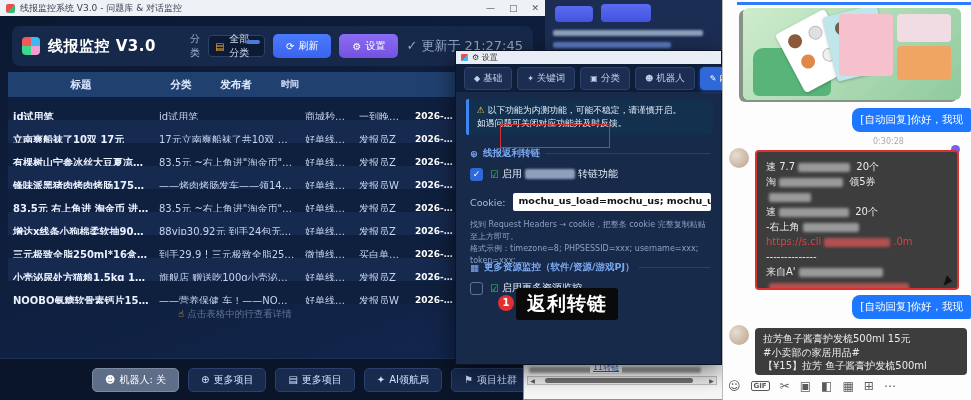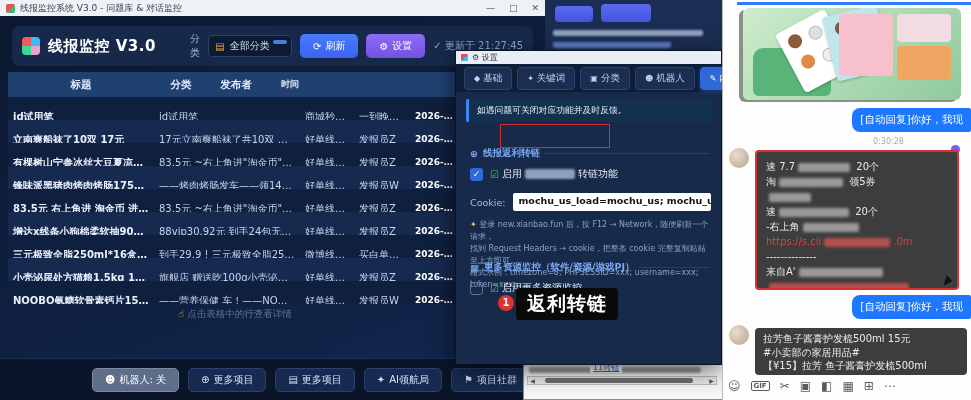--- a/index.html
+++ b/index.html
@@ -23,21 +23,21 @@
   #app-title { color:#fff; font-weight:bold; font-size:15px; letter-spacing:.5px; white-space:nowrap; }
   #cat-label { margin-left:26px; color:#9fb3d9; font-size:10px; }
   #cat-select { width:148px; height:22px; background:#0d1a33; border:1px solid #2c4166;
     border-radius:4px; color:#d0def5; font-size:10px; display:flex; align-items:center;
     padding:0 6px; gap:5px; position:relative; }
   #cat-select .dash { position:absolute; right:4px; top:4px; width:14px; height:4px; background:#4a7bd8; border-radius:2px; }
   .hbtn { height:24px; border-radius:5px; color:#fff; font-size:10px; display:flex;
     align-items:center; justify-content:center; padding:0 13px; gap:4px; white-space:nowrap; }
   #refresh-btn { background:linear-gradient(180deg,#4a7bfd,#3b63f0); }
   #settings-btn { background:linear-gradient(180deg,#8b6cf5,#7452e0); }
-  #updated-text { color:#8fa6c8; font-size:10px; white-space:nowrap; }
+  #updated-text { color:#8fa6c8; font-size:13px; white-space:nowrap; }
 
   #listing-table { left:8px; top:72px; width:454px; }
   .tr { display:flex; width:100%; }
   .th { background:#20406f; color:#dfe9ff; font-weight:bold; font-size:10.5px; height:25px; }
   .td-row { height:23px; color:#c6d4ee; font-size:10px; }
   .td-row:nth-child(odd){ background:#0f1f3e; }
   .td-row:nth-child(even){ background:#16294e; }
   .cell { display:flex; align-items:center; padding:8px 5px; overflow:hidden;
     white-space:nowrap; text-overflow:ellipsis; }
   .c0{width:146px; font-weight:bold; color:#eaf1ff;} .c1{width:146px;} .c2{width:54px;}
@@ -322,20 +322,21 @@
         <span class="ti">☻</span>
         <span>机器人</span>
       </span>
       <span class="dtab active">
         <span class="ti">✎</span>
         <span>内测</span>
       </span>
     </div>
 
   <div id="dlg-warning" class="abs">
+    <div><span class="warn">⚠ </span><span>以下功能为内测功能，可能不稳定，请谨慎开启。</span></div>
     <div>如遇问题可关闭对应功能并及时反馈。</div>
   </div>
 
   <div id="sec1" class="abs section-h">
     <span>⊕</span>
     <span>线报返利转链</span>
     <span class="rule"></span>
   </div>
   <div id="enable-row1" class="abs">
     <span class="chk on">✓</span>
@@ -344,21 +345,20 @@
       <span>启用</span>
       <span class="blurbar" style="width:50px;height:10px;"></span>
       <span>转链功能</span>
     </span>
   </div>
   <div id="cookie-row" class="abs">
     <span id="cookie-label">Cookie:</span>
     <span id="cookie-field">mochu_us_load=mochu_us; mochu_us_notice</span>
   </div>
   <div id="dlg-tips" class="abs">
-    <div><span class="bulb">✦ </span><span>登录 new.xianbao.fun 后，按 F12 → Network，随便刷新一个请求，</span></div>
     <div>找到 Request Headers → cookie，把整条 cookie 完整复制粘贴至上方即可。</div>
     <div>格式示例：timezone=8; PHPSESSID=xxx; username=xxx; token=xxx; ...</div>
   </div>
 
   <div id="sec2" class="abs section-h">
     <span>▦</span>
     <span>更多资源监控（软件/资源/游戏PJ）</span>
     <span class="rule"></span>
   </div>
   <div id="enable-row2" class="abs">

